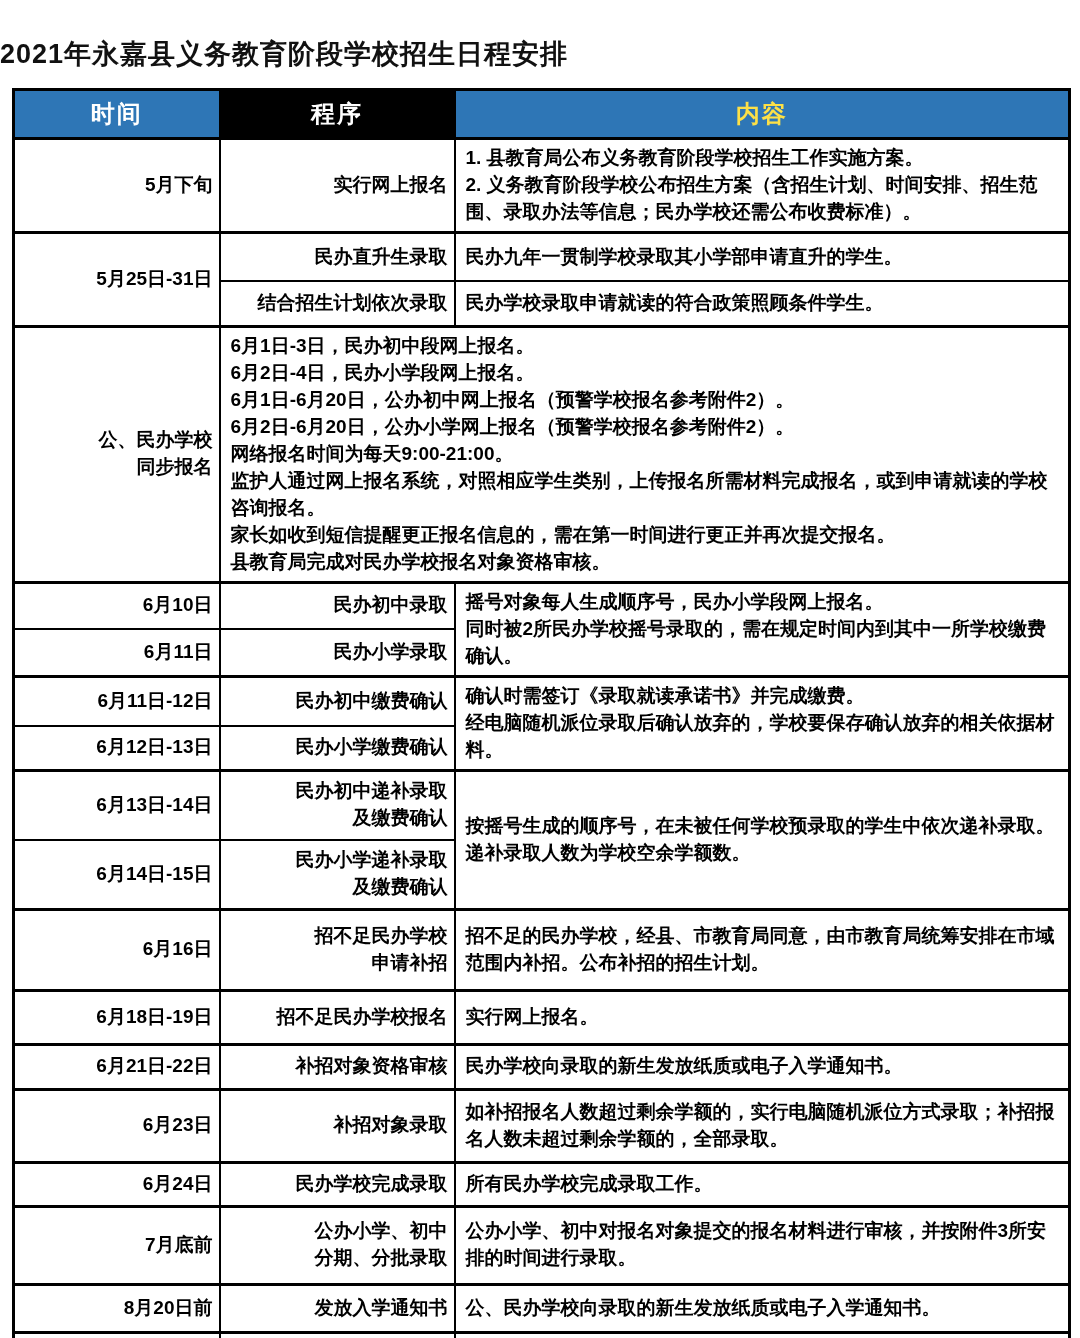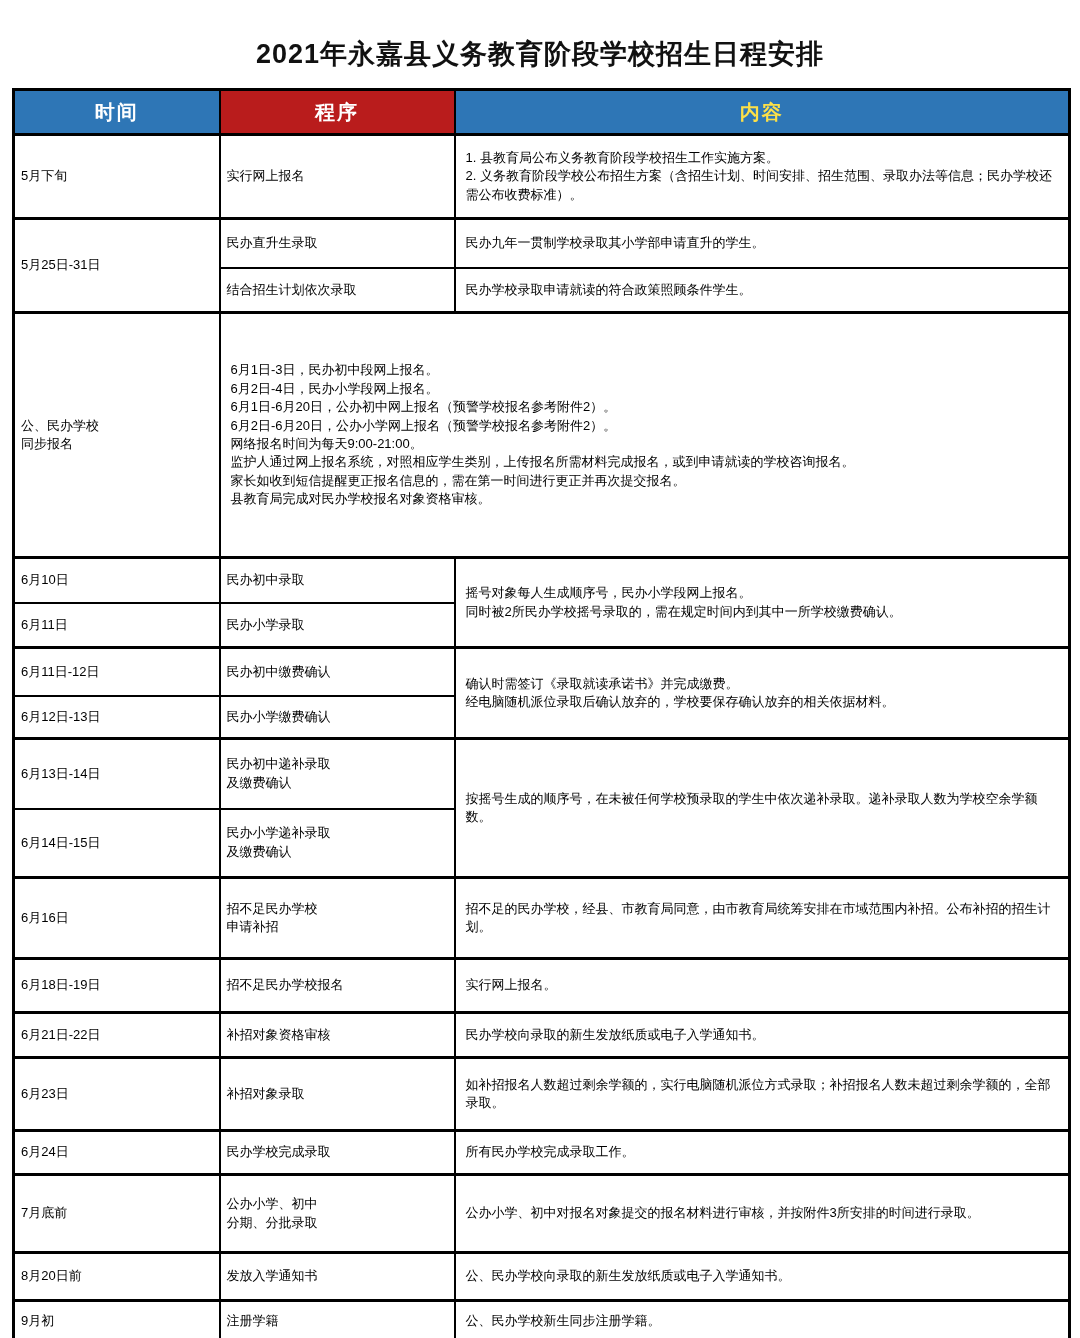--- a/index.html
+++ b/index.html
@@ -3,45 +3,45 @@
 <meta charset="utf-8">
 <style>
   html,body{margin:0;padding:0;}
   body{
     width:1080px;height:1338px;background:#ffffff;overflow:hidden;
     font-family:"Liberation Sans","DejaVu Sans",sans-serif;
     color:#000;
     -webkit-font-smoothing:antialiased;
   }
   .page-title{
-    width:1080px;text-align:center;
+    width:1080px;
     padding-top:36px;padding-bottom:0;
     font-size:27px;font-weight:bold;letter-spacing:1px;color:#111;
   }
   table.schedule{
     border-collapse:collapse;table-layout:fixed;
     margin:16px 0 0 12px;width:1056px;
     border:3px solid #000;
   }
   col.c-time{width:206px;}
   col.c-proc{width:235px;}
   col.c-cont{width:615px;}
   th,td{
     border:2px solid #000;
-    font-size:13px;line-height:1.42;
+    font-size:19px;line-height:1.42;
     padding:4px 6px;overflow:hidden;
-    font-weight:400;
+    font-weight:700;
   }
   tr.g > th, tr.g > td{border-top-width:3px;}
   th.hd{
-    color:#fff;text-align:center;font-size:20px;font-weight:bold;
+    color:#fff;text-align:center;font-size:24px;font-weight:bold;
     letter-spacing:2px;padding:6px 4px;
   }
   td.t-cell, td.p-cell{
-    text-align:left;vertical-align:middle;white-space:pre-line;
+    text-align:right;vertical-align:middle;white-space:pre-line;
   }
   td.c-cell{
     text-align:left;vertical-align:middle;white-space:pre-line;
     padding:5px 10px;
   }
 </style>
 </head>
 <body>
 
 <div class="page-title">2021年永嘉县义务教育阶段学校招生日程安排</div>
@@ -49,21 +49,21 @@
 <table class="schedule">
   <colgroup>
       <col class="c-time">
       <col class="c-proc">
       <col class="c-cont">
     </colgroup>
 
   <tbody>
       <tr class="g" style="height:45px">
     <th class="hd" style="background: rgb(46, 118, 182); color: rgb(255, 255, 255);">时间</th>
-    <th class="hd" style="background: #b91c1c; color: rgb(255, 255, 255);">程序</th>
+    <th class="hd" style="background: #000000; color: rgb(255, 255, 255);">程序</th>
     <th class="hd" style="background: rgb(46, 118, 182); color: #fde047;">内容</th>
   </tr>
 
   <tr class="g" style="height:84px">
     <td class="t-cell">5月下旬</td>
     <td class="p-cell">实行网上报名</td>
     <td class="c-cell">1. 县教育局公布义务教育阶段学校招生工作实施方案。
 2. 义务教育阶段学校公布招生方案（含招生计划、时间安排、招生范围、录取办法等信息；民办学校还需公布收费标准）。</td>
   </tr>
 

